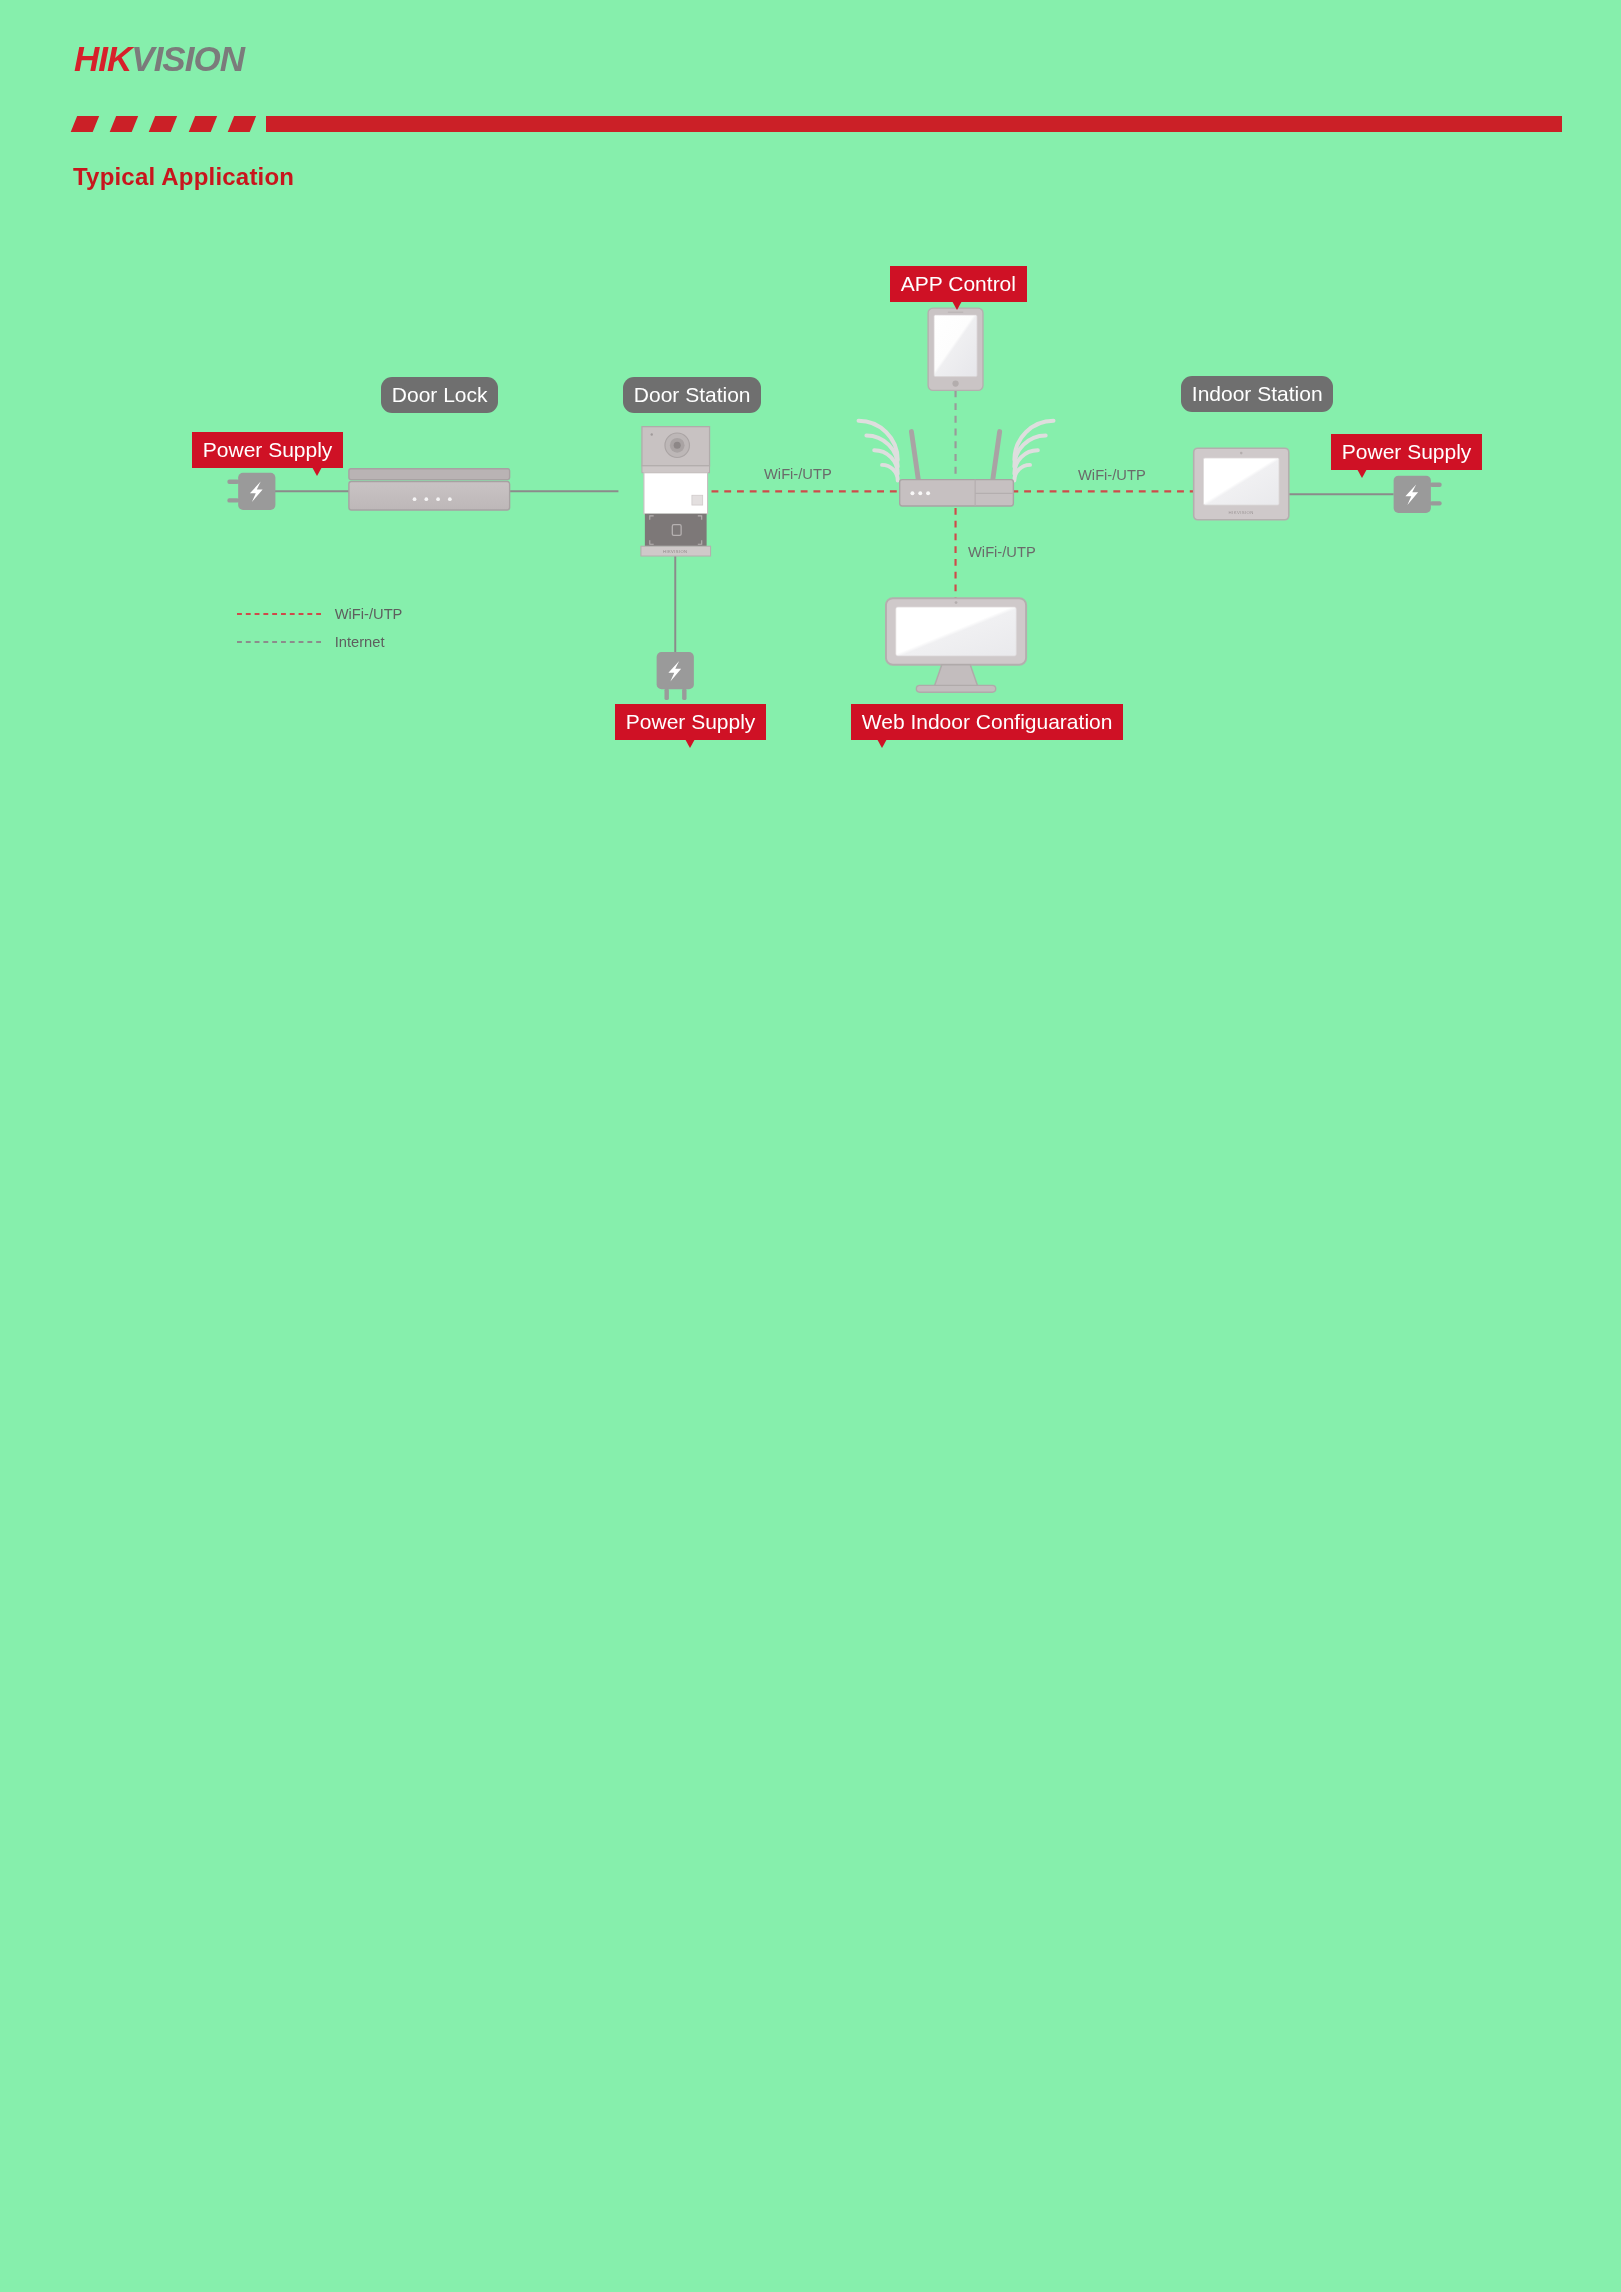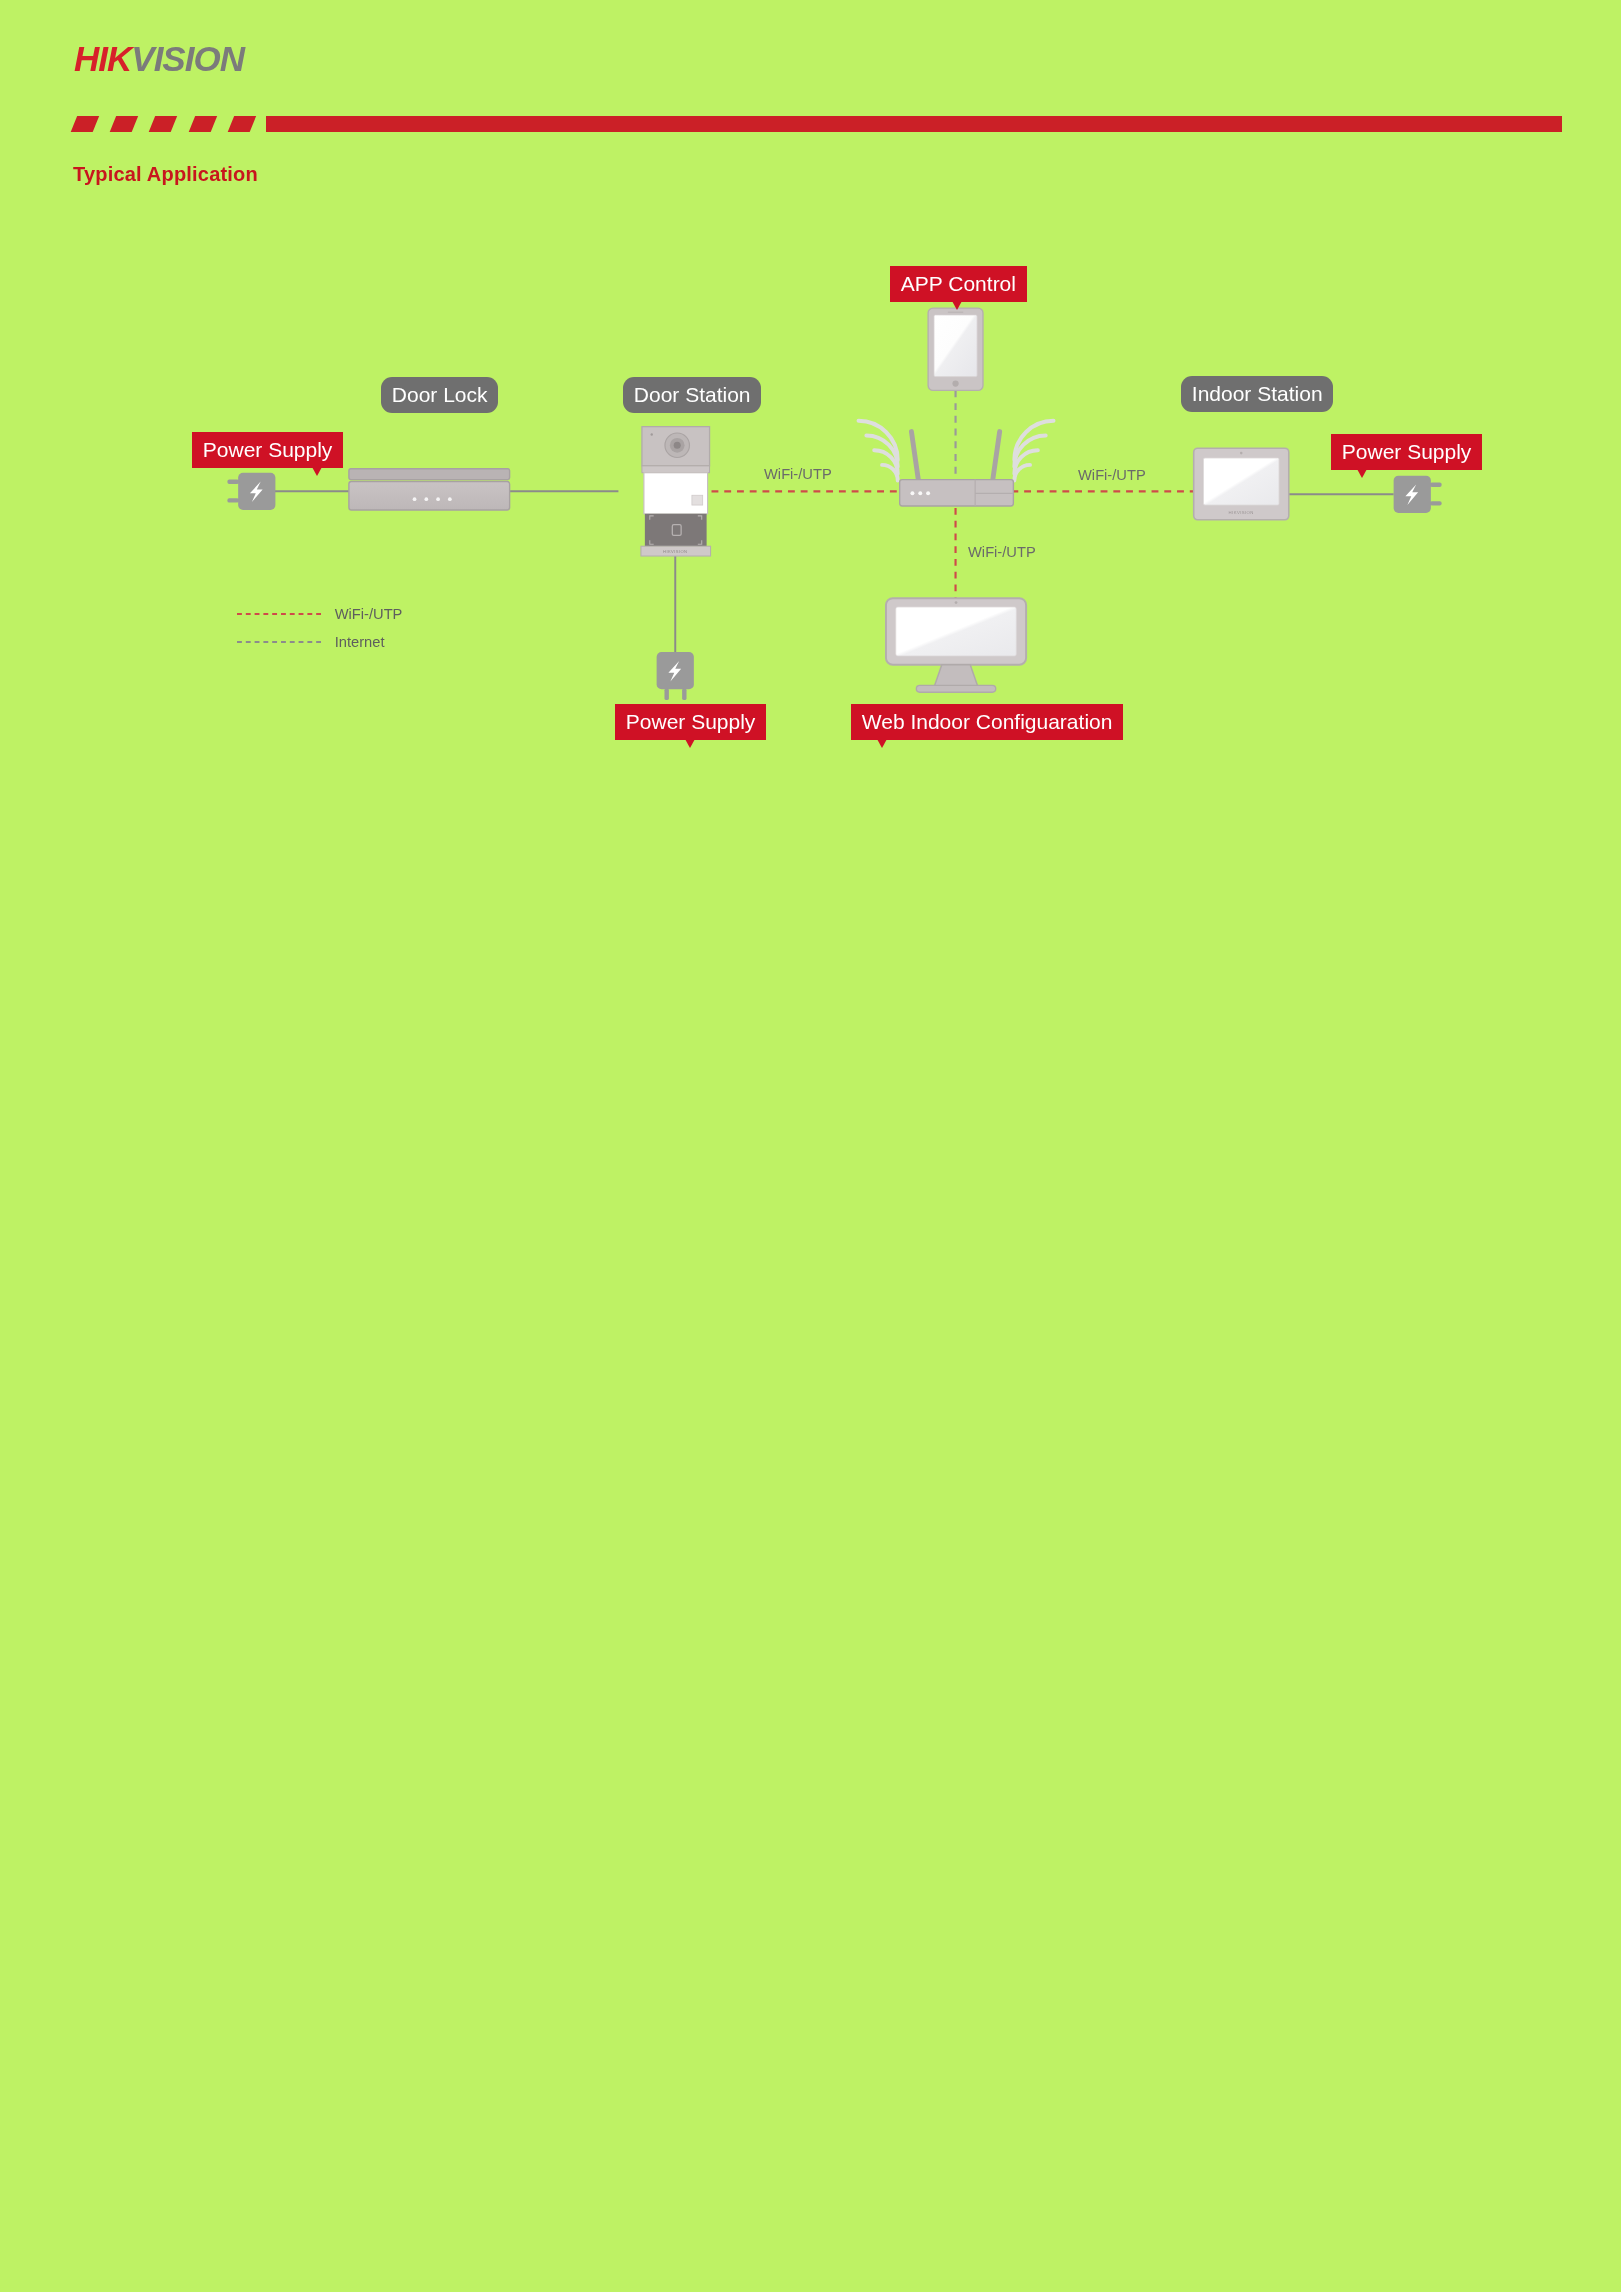--- a/index.html
+++ b/index.html
@@ -5,21 +5,21 @@
   * { box-sizing: border-box; }
   html, body {
     margin: 0; padding: 0;
     background: #ffffff;
     font-family: "Liberation Sans", sans-serif;
   }
   #page {
     position: relative;
     width: 1621px;
     height: 2293px;
-    background: #bef264;
+    background: #86efac;
     overflow: hidden;
   }
 
   
   .logo {
     position: absolute;
     left: 74px; top: 41px;
     font-family: "Liberation Sans", sans-serif;
     font-style: italic;
     font-weight: bold;
@@ -46,21 +46,21 @@
   .rule-bar {
     position: absolute;
     left: 192px; top: 0;
     width: 1296px; height: 15.7px;
     background: #cb2027;
   }
 
   .page-title {
     position: absolute;
     left: 73px; top: 163px;
-    font-size: 20px;
+    font-size: 24px;
     font-weight: bold;
     color: #c8161d;
     letter-spacing: 0.2px;
   }
 
   
   #diagram {
     position: absolute;
     left: 0; top: 0;
     width: 1621px; height: 2293px;

